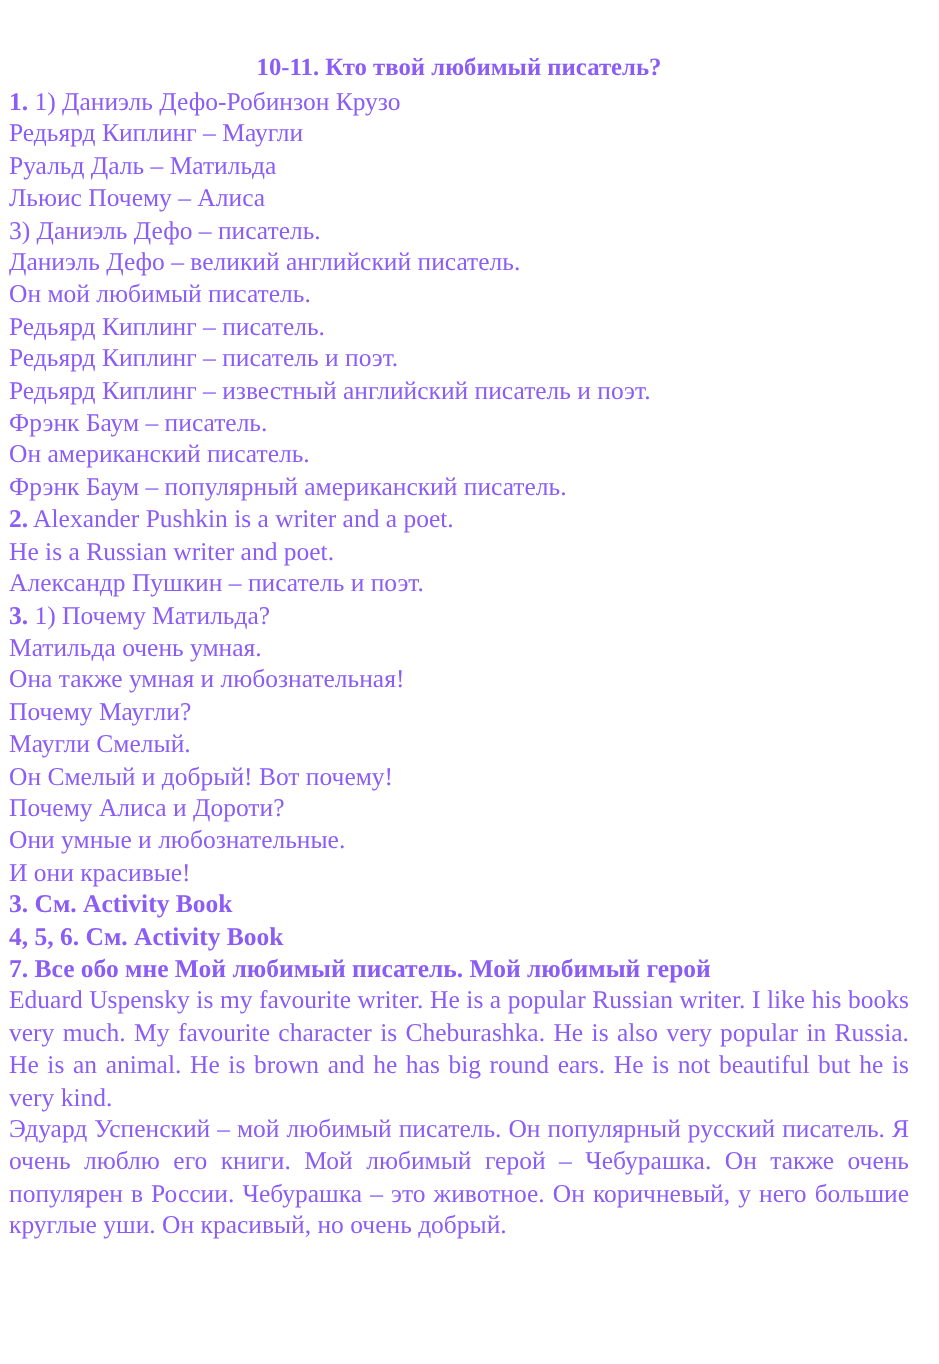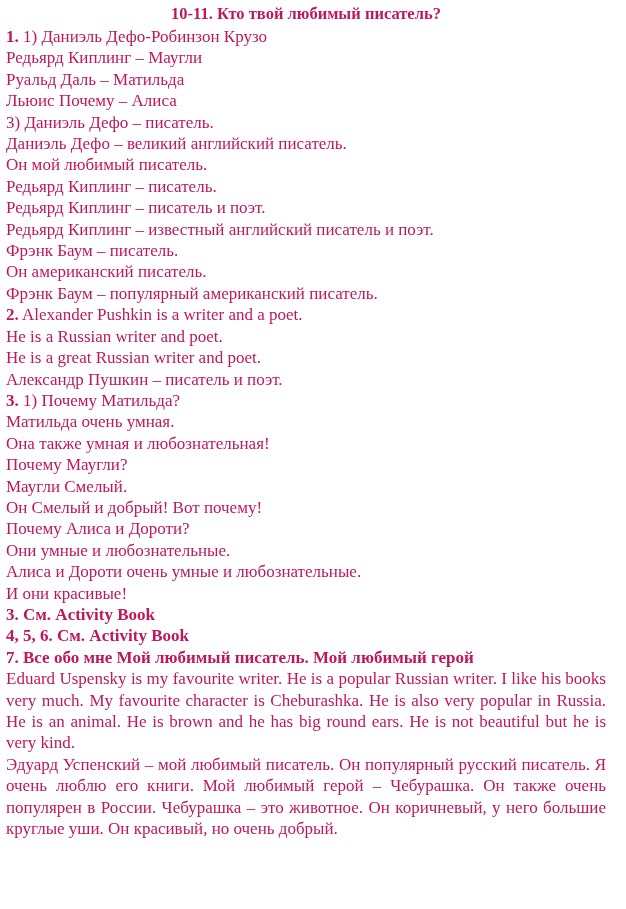--- a/index.html
+++ b/index.html
@@ -8,23 +8,24 @@
     background: #ffffff;
   }
   body {
     width: 626px;
     min-height: 909px;
   }
   .page {
     font-family: "Liberation Serif", "DejaVu Serif", serif;
     font-size: 17px;
     line-height: 21.4px;
-    color: #be185d;
+    color: #8b5cf6;
     padding: 3px 20px 0 6px;
     box-sizing: border-box;
+    margin-top: 31px;
   }
   .title {
     font-size: 16.5px;
     font-weight: bold;
     text-align: center;
     margin: 0 0 1px 0;
     line-height: 22px;
   }
   .line {
     white-space: nowrap;
@@ -51,31 +52,29 @@
       <div class="line">Даниэль Дефо – великий английский писатель.</div>
       <div class="line">Он мой любимый писатель.</div>
       <div class="line">Редьярд Киплинг – писатель.</div>
       <div class="line">Редьярд Киплинг – писатель и поэт.</div>
       <div class="line">Редьярд Киплинг – известный английский писатель и поэт.</div>
       <div class="line">Фрэнк Баум – писатель.</div>
       <div class="line">Он американский писатель.</div>
       <div class="line">Фрэнк Баум – популярный американский писатель.</div>
       <div class="line"><b>2.</b> Alexander Pushkin is a writer and a poet.</div>
       <div class="line">He is a Russian writer and poet.</div>
-      <div class="line">He is a great Russian writer and poet.</div>
       <div class="line">Александр Пушкин – писатель и поэт.</div>
       <div class="line"><b>3.</b> 1) Почему Матильда?</div>
       <div class="line">Матильда очень умная.</div>
       <div class="line">Она также умная и любознательная!</div>
       <div class="line">Почему Маугли?</div>
       <div class="line">Маугли Смелый.</div>
       <div class="line">Он Смелый и добрый! Вот почему!</div>
       <div class="line">Почему Алиса и Дороти?</div>
       <div class="line">Они умные и любознательные.</div>
-      <div class="line">Алиса и Дороти очень умные и любознательные.</div>
       <div class="line">И они красивые!</div>
       <div class="line"><b>3. См. Activity Book</b></div>
       <div class="line"><b>4, 5, 6. См. Activity Book</b></div>
       <div class="line"><b>7. Все обо мне Мой любимый писатель. Мой любимый герой</b></div>
     </div>
   <div id="paragraphs">
       <div class="para">Eduard Uspensky is my favourite writer. He is a popular Russian writer. I like his books very much. My favourite character is Cheburashka. He is also very popular in Russia. He is an animal. He is brown and he has big round ears. He is not beautiful but he is very kind.</div>
       <div class="para">Эдуард Успенский – мой любимый писатель. Он популярный русский писатель. Я очень люблю его книги. Мой любимый герой – Чебурашка. Он также очень популярен в России. Чебурашка – это животное. Он коричневый, у него большие круглые уши. Он красивый, но очень добрый.</div>
     </div>
 </div>

